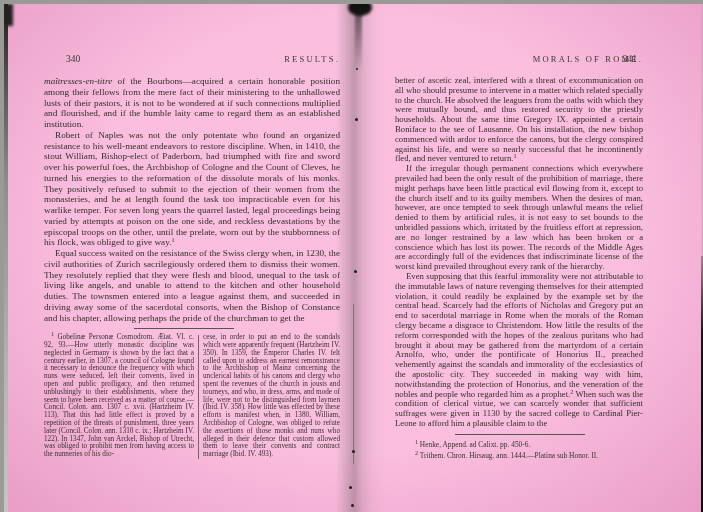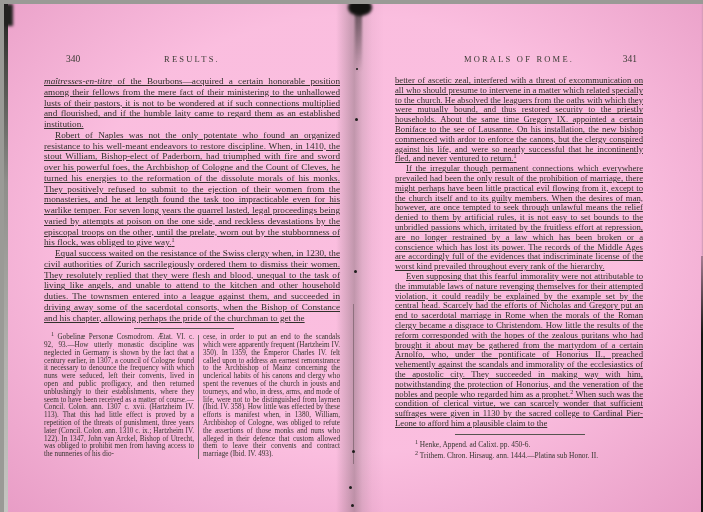--- a/index.html
+++ b/index.html
@@ -52,27 +52,27 @@
     position:absolute;left:699px;top:0;width:4px;height:252px;
     background:linear-gradient(to bottom,rgba(120,120,116,0.5),rgba(60,60,56,0.5));
     filter:blur(0.8px);
   }
   
   .page{position:absolute;top:50px;}
   .page-left{left:40px;width:296px;}
   .page-right{left:391px;width:248px;}
   .page-header{position:relative;height:13px;}
   .running-title{
-    display:block;text-align:center;
+    display:block;text-align:right;
     font-size:8.5px;letter-spacing:2.2px;color:#3b3b35;
   }
   .page-number{position:absolute;top:0;font-size:9.5px;color:#3b3b35;}
   .pn-left{left:22px;}
   .pn-right{right:6px;}
-  .body-text{margin-top:9px;text-decoration:underline;}
+  .body-text{margin-top:9px;}
   .page-left .body-text p{
     margin:0;text-align:justify;
     font-size:9.2px;line-height:10.75px;
   }
   .page-right .body-text p{
     margin:0;text-align:justify;
     font-size:8.7px;line-height:9.8px;
   }
   p.indent{text-indent:11px;}
   .it{font-style:italic;}

